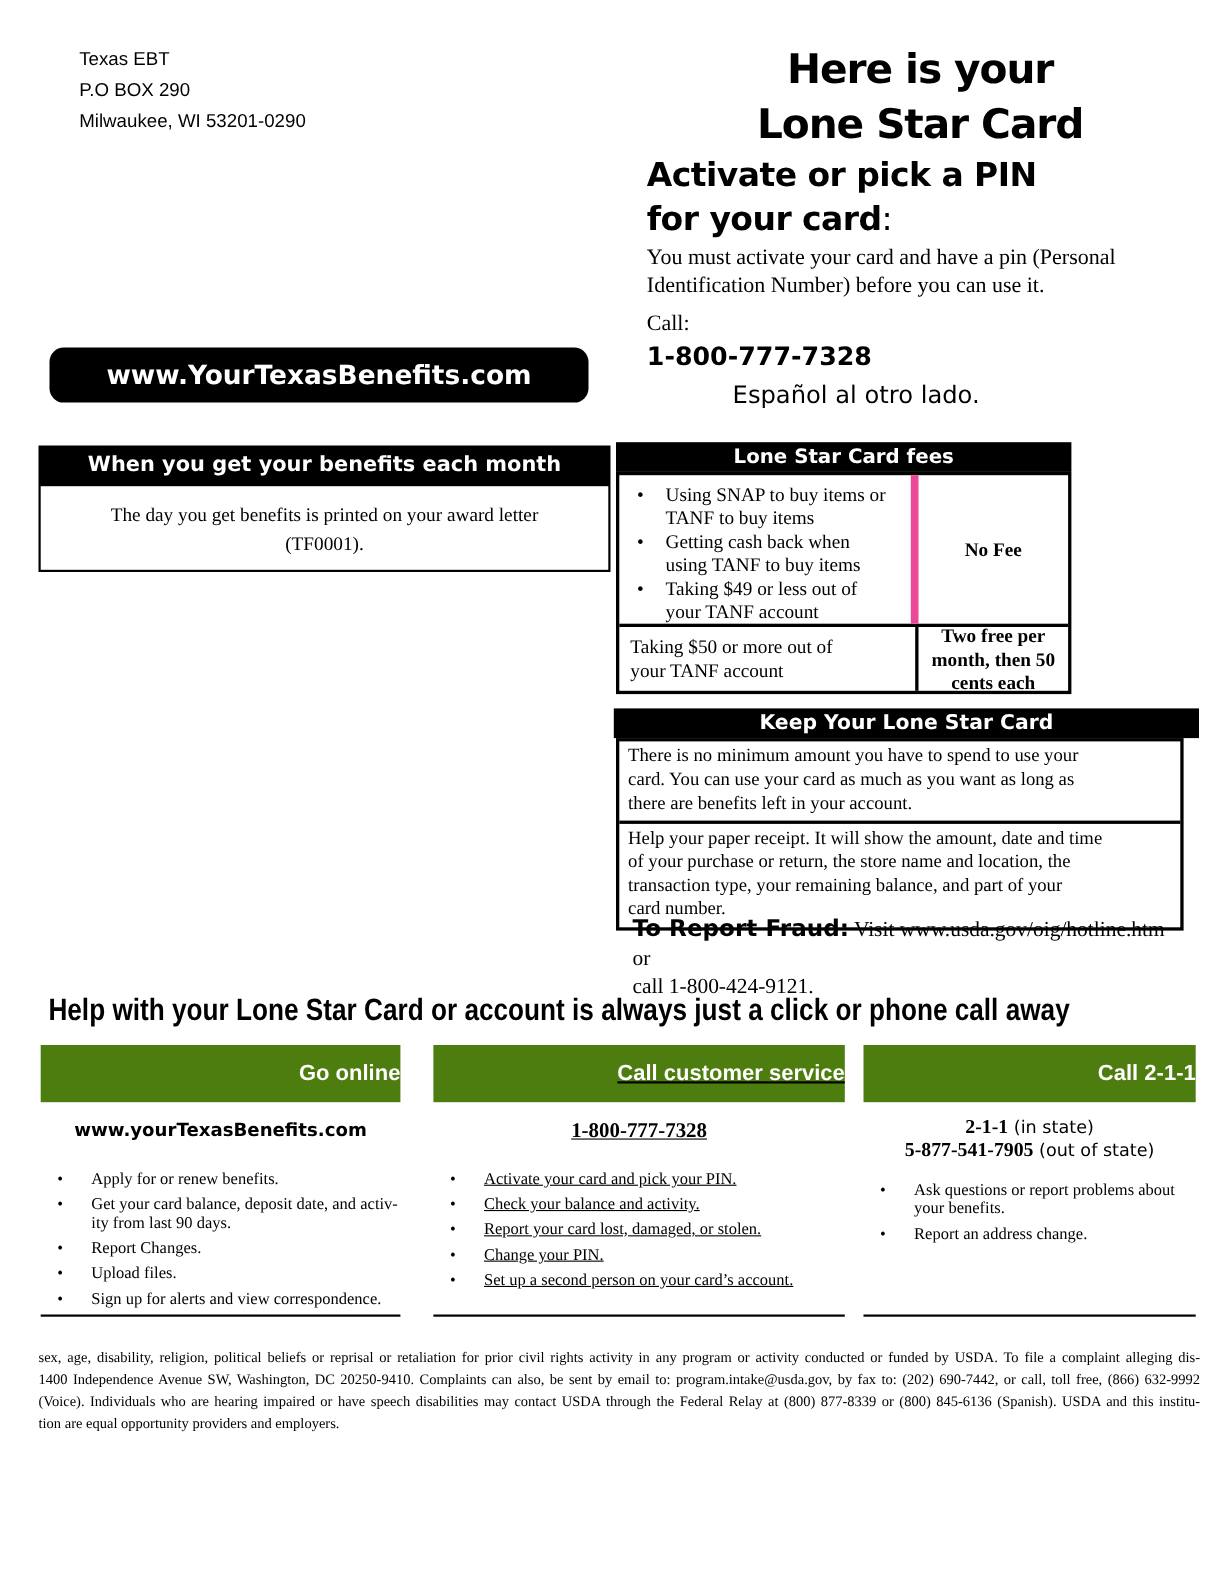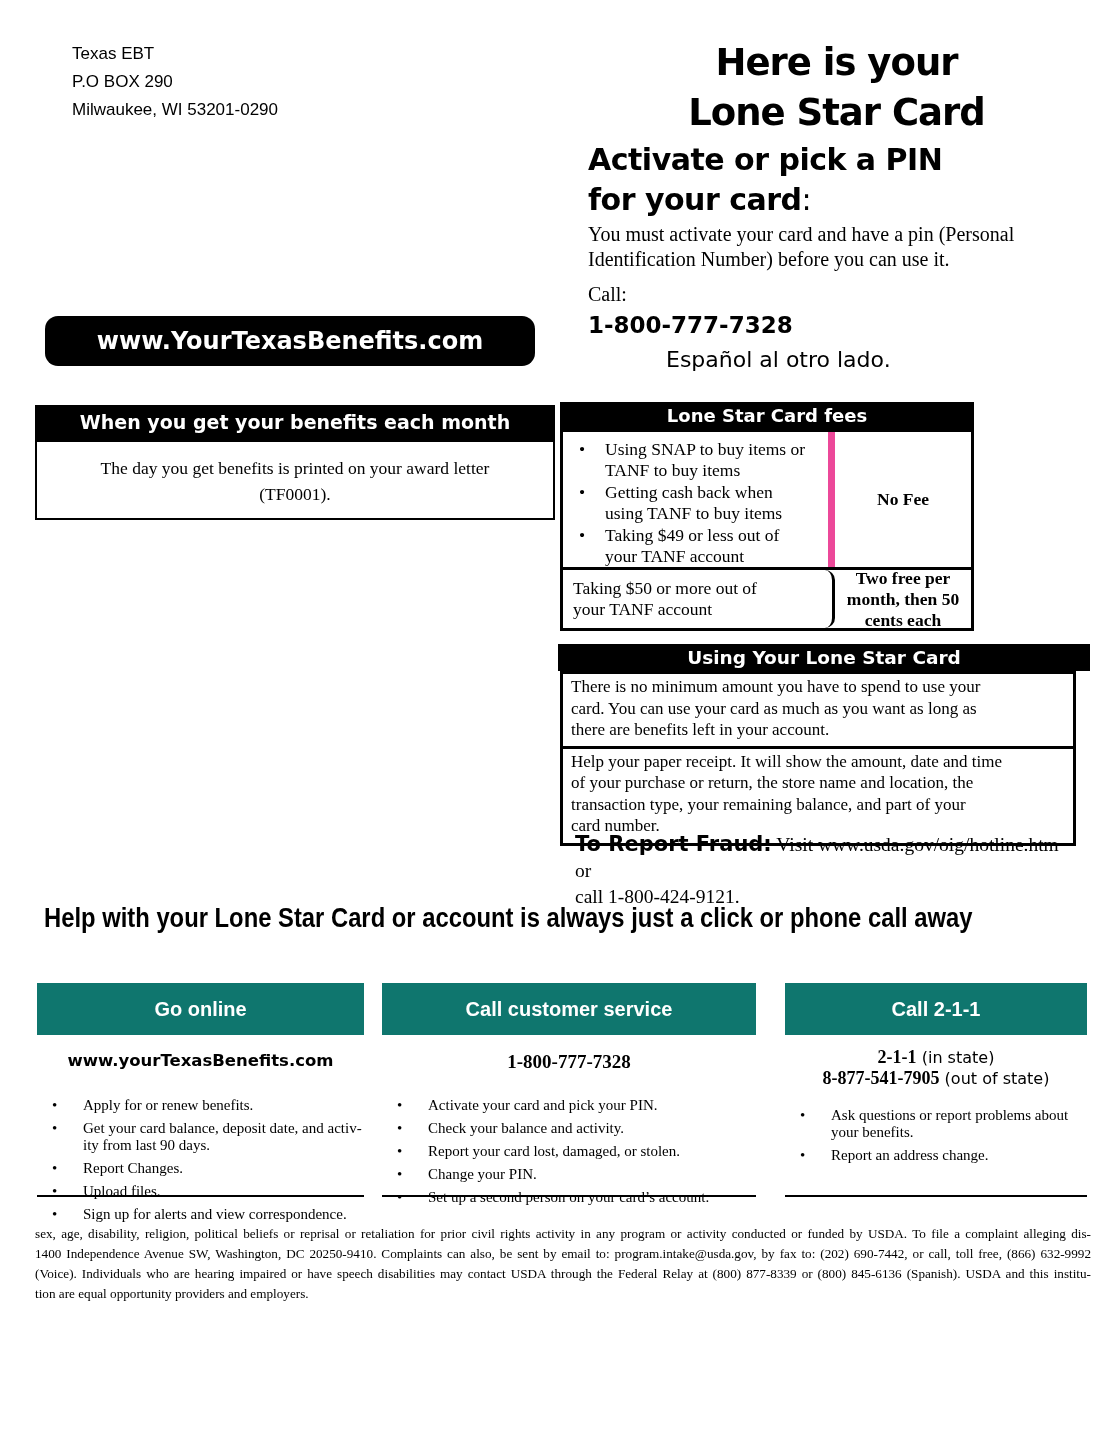--- a/index.html
+++ b/index.html
@@ -42,44 +42,44 @@
   .fees .sec-header { height:27px; line-height:27px; font-size:18px; }
   .fees-body { border:3px solid #000; }
   .fees-row1 { display:flex; height:135px; border-bottom:3px solid #000; }
   .fees-cell-left { width:272px; border-right:7px solid #ec4899; box-sizing:border-box; }
   .fees-cell-right { flex:1; display:flex; align-items:center; justify-content:center;
     font-weight:bold; font-size:17.5px; line-height:21px; text-align:center; padding:0 6px; }
   .fees ul { margin:7px 0 0; padding:0; list-style:none; }
   .fees li { position:relative; padding-left:42px; padding-right:2px; font-size:17.5px; line-height:20.5px; margin-bottom:2px; }
   .fees li::before { content:"\2022"; position:absolute; left:16px; }
   .fees-row2 { display:flex; height:58px; }
-  .fees-row2 .plain { padding:8px 0 0 10px; font-size:17.5px; line-height:21px; width:272px; border-right:3px solid #000; box-sizing:border-box;border-radius:10px; }
+  .fees-row2 .plain { padding:8px 0 0 10px; font-size:17.5px; line-height:21px; width:272px; border-right:3px solid #000; box-sizing:border-box; }
 
   
   .using-header { position:absolute; left:558px; top:644px; width:532px; height:27px; line-height:27px; font-size:18.5px; }
   .using-box { position:absolute; left:560px; top:671px; width:516px; border:3px solid #000; box-sizing:border-box;
     font-size:17px; line-height:21.5px; }
   .using-box1 { padding:2px 8px 5px; border-bottom:3px solid #000; }
   .using-box2 { padding:2px 8px 6px; }
 
   
   .fraud { position:absolute; left:575px; top:831px; width:490px; font-size:19.5px; line-height:26px; }
   .fraud-label { font-family:"DejaVu Sans", sans-serif; font-weight:bold; font-size:21px; }
 
   
   .help-heading { position:absolute; left:44px; top:902px; width:1040px; white-space:nowrap;
     font-family:"Liberation Sans", sans-serif; font-weight:bold; font-size:28px;text-align:center; }
   .help-heading > span { display:inline-block; transform:scaleX(0.85); transform-origin:left center; }
 
   .col { position:absolute; top:950px; height:247px; box-sizing:border-box; border-bottom:2px solid #000; }
   .col1 { left:37px;  width:327px; }
-  .col2 { left:382px; width:374px; }
+  .col2 { left:394px; width:374px;text-decoration:underline; }
   .col3 { left:785px; width:302px; }
-  .col-bar { height:52px; line-height:52px; background:#0f766e; color:#fff; text-align:center;
-    font-family:"Liberation Sans", sans-serif; font-weight:bold; font-size:20px;margin-top:33px; }
+  .col-bar { height:52px; line-height:52px; background:#4d7c0f; color:#fff; text-align:right;
+    font-family:"Liberation Sans", sans-serif; font-weight:bold; font-size:20px; }
   .col-sub { text-align:center; margin-top:16px; height:20px; }
   .col1 .col-sub { font-family:"DejaVu Sans", sans-serif; font-weight:bold; font-size:16.5px; }
   .col2 .col-sub { font-weight:bold; font-size:19px; }
   .col3 .col-sub { margin-top:12px; height:auto; font-family:"DejaVu Sans", sans-serif; font-size:16px; line-height:21px; }
   .col3 .col-sub .b { font-weight:bold; font-family:"Liberation Serif", serif; font-size:18px; }
   .col-list { margin:26px 0 0; padding:0; list-style:none; }
   .col-list li { position:relative; padding-left:46px; padding-right:2px; font-size:15px; line-height:17px; margin-bottom:6px; }
   .col-list li::before { content:"\2022"; position:absolute; left:15px; }
   .col3 .col-list { margin-top:18px; }
 
@@ -141,21 +141,21 @@
       </div>
       <div class="fees-row2">
         <div class="plain preline">Taking $50 or more out of
 your TANF account</div>
         <div class="fees-cell-right preline">Two free per month, then 50
 cents each</div>
       </div>
     </div>
   </div>
 
-  <div class="using-header sec-header">Using Your Lone Star Card</div>
+  <div class="using-header sec-header">Keep Your Lone Star Card</div>
   <div class="using-box">
     <div class="using-box1 preline">There is no minimum amount you have to spend to use your
 card. You can use your card as much as you want as long as
 there are benefits left in your account.</div>
     <div class="using-box2 preline">Help your paper receipt. It will show the amount, date and time
 of your purchase or return, the store name and location, the
 transaction type, your remaining balance, and part of your
 card number.</div>
   </div>
 
@@ -189,21 +189,21 @@
       <li class="preline">Report your card lost, damaged, or stolen.</li>
       <li class="preline">Change your PIN.</li>
       <li class="preline">Set up a second person on your card’s account.</li>
     </ul>
   </div>
 
   <div class="col col3">
     <div class="col-bar">Call 2-1-1</div>
     <div class="col-sub">
       <div><span class="b">2-1-1</span><span> (in state)</span></div>
-      <div><span class="b">8-877-541-7905</span><span> (out of state)</span></div>
+      <div><span class="b">5-877-541-7905</span><span> (out of state)</span></div>
     </div>
     <ul class="col-list">
       <li class="preline">Ask questions or report problems about
 your benefits.</li>
       <li class="preline">Report an address change.</li>
     </ul>
   </div>
 
   <div class="footer">
     <div class="fline">sex, age, disability, religion, political beliefs or reprisal or retaliation for prior civil rights activity in any program or activity conducted or funded by USDA. To file a complaint alleging dis-</div>

